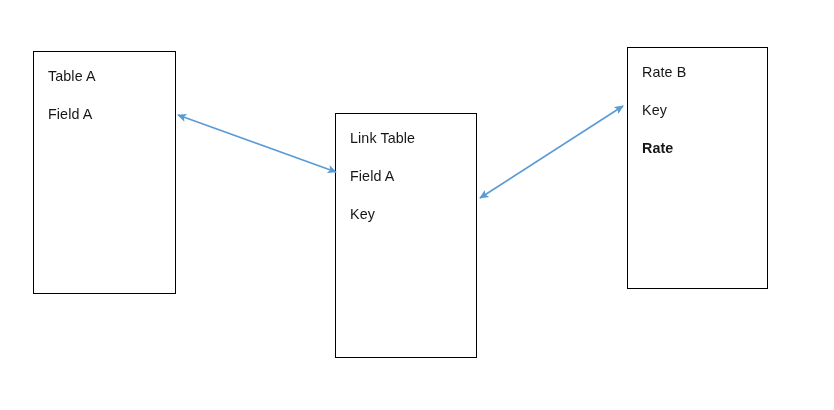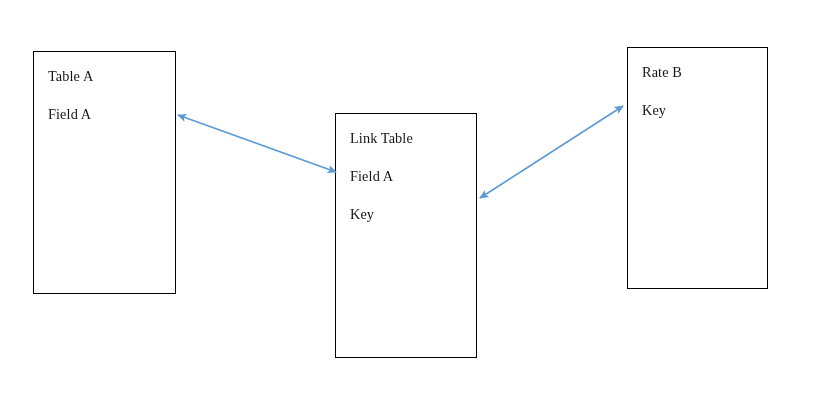--- a/index.html
+++ b/index.html
@@ -7,21 +7,21 @@
     margin: 0;
     padding: 0;
     background: #ffffff;
   }
   #canvas {
     position: relative;
     width: 834px;
     height: 410px;
     background: #ffffff;
     overflow: hidden;
-    font-family: Liberation Serif, serif;
+    font-family: Liberation Sans, sans-serif;
   }
   .table-box {
     position: absolute;
     box-sizing: border-box;
     background: #ffffff;
     border: 1.6px solid #000000;
   }
   .box-rows {
     position: absolute;
     left: 14px;
@@ -71,20 +71,21 @@
       <div class="box-row" style="color: rgb(22, 22, 22);">Link Table</div>
       <div class="box-row" style="color: rgb(22, 22, 22);">Field A</div>
       <div class="box-row" style="color: rgb(22, 22, 22);">Key</div>
     </div>
   </div>
 
   <div class="table-box" id="box-table-b" style="left: 627px; top: 47px; width: 141px; height: 242px; border-color: rgb(0, 0, 0);">
     <div class="box-rows">
       <div class="box-row" style="color: rgb(22, 22, 22);">Rate B</div>
       <div class="box-row" style="color: rgb(22, 22, 22);">Key</div>
+      <div class="box-row bold" style="color: rgb(22, 22, 22);">Rate</div>
     </div>
   </div>
 
   <svg id="arrow-layer" viewBox="0 0 834 410" width="834" height="410">
     <defs>
       <marker id="head-start" markerWidth="7" markerHeight="7" refX="5.6" refY="3.1" orient="auto-start-reverse" markerUnits="strokeWidth">
         <path d="M 6.2 3.1 L 0.4 0.5 L 1.7 3.1 L 0.4 5.7 Z" fill="#5B9BD5"></path>
       </marker>
       <marker id="head-end" markerWidth="7" markerHeight="7" refX="5.6" refY="3.1" orient="auto" markerUnits="strokeWidth">
         <path d="M 6.2 3.1 L 0.4 0.5 L 1.7 3.1 L 0.4 5.7 Z" fill="#5B9BD5"></path>

